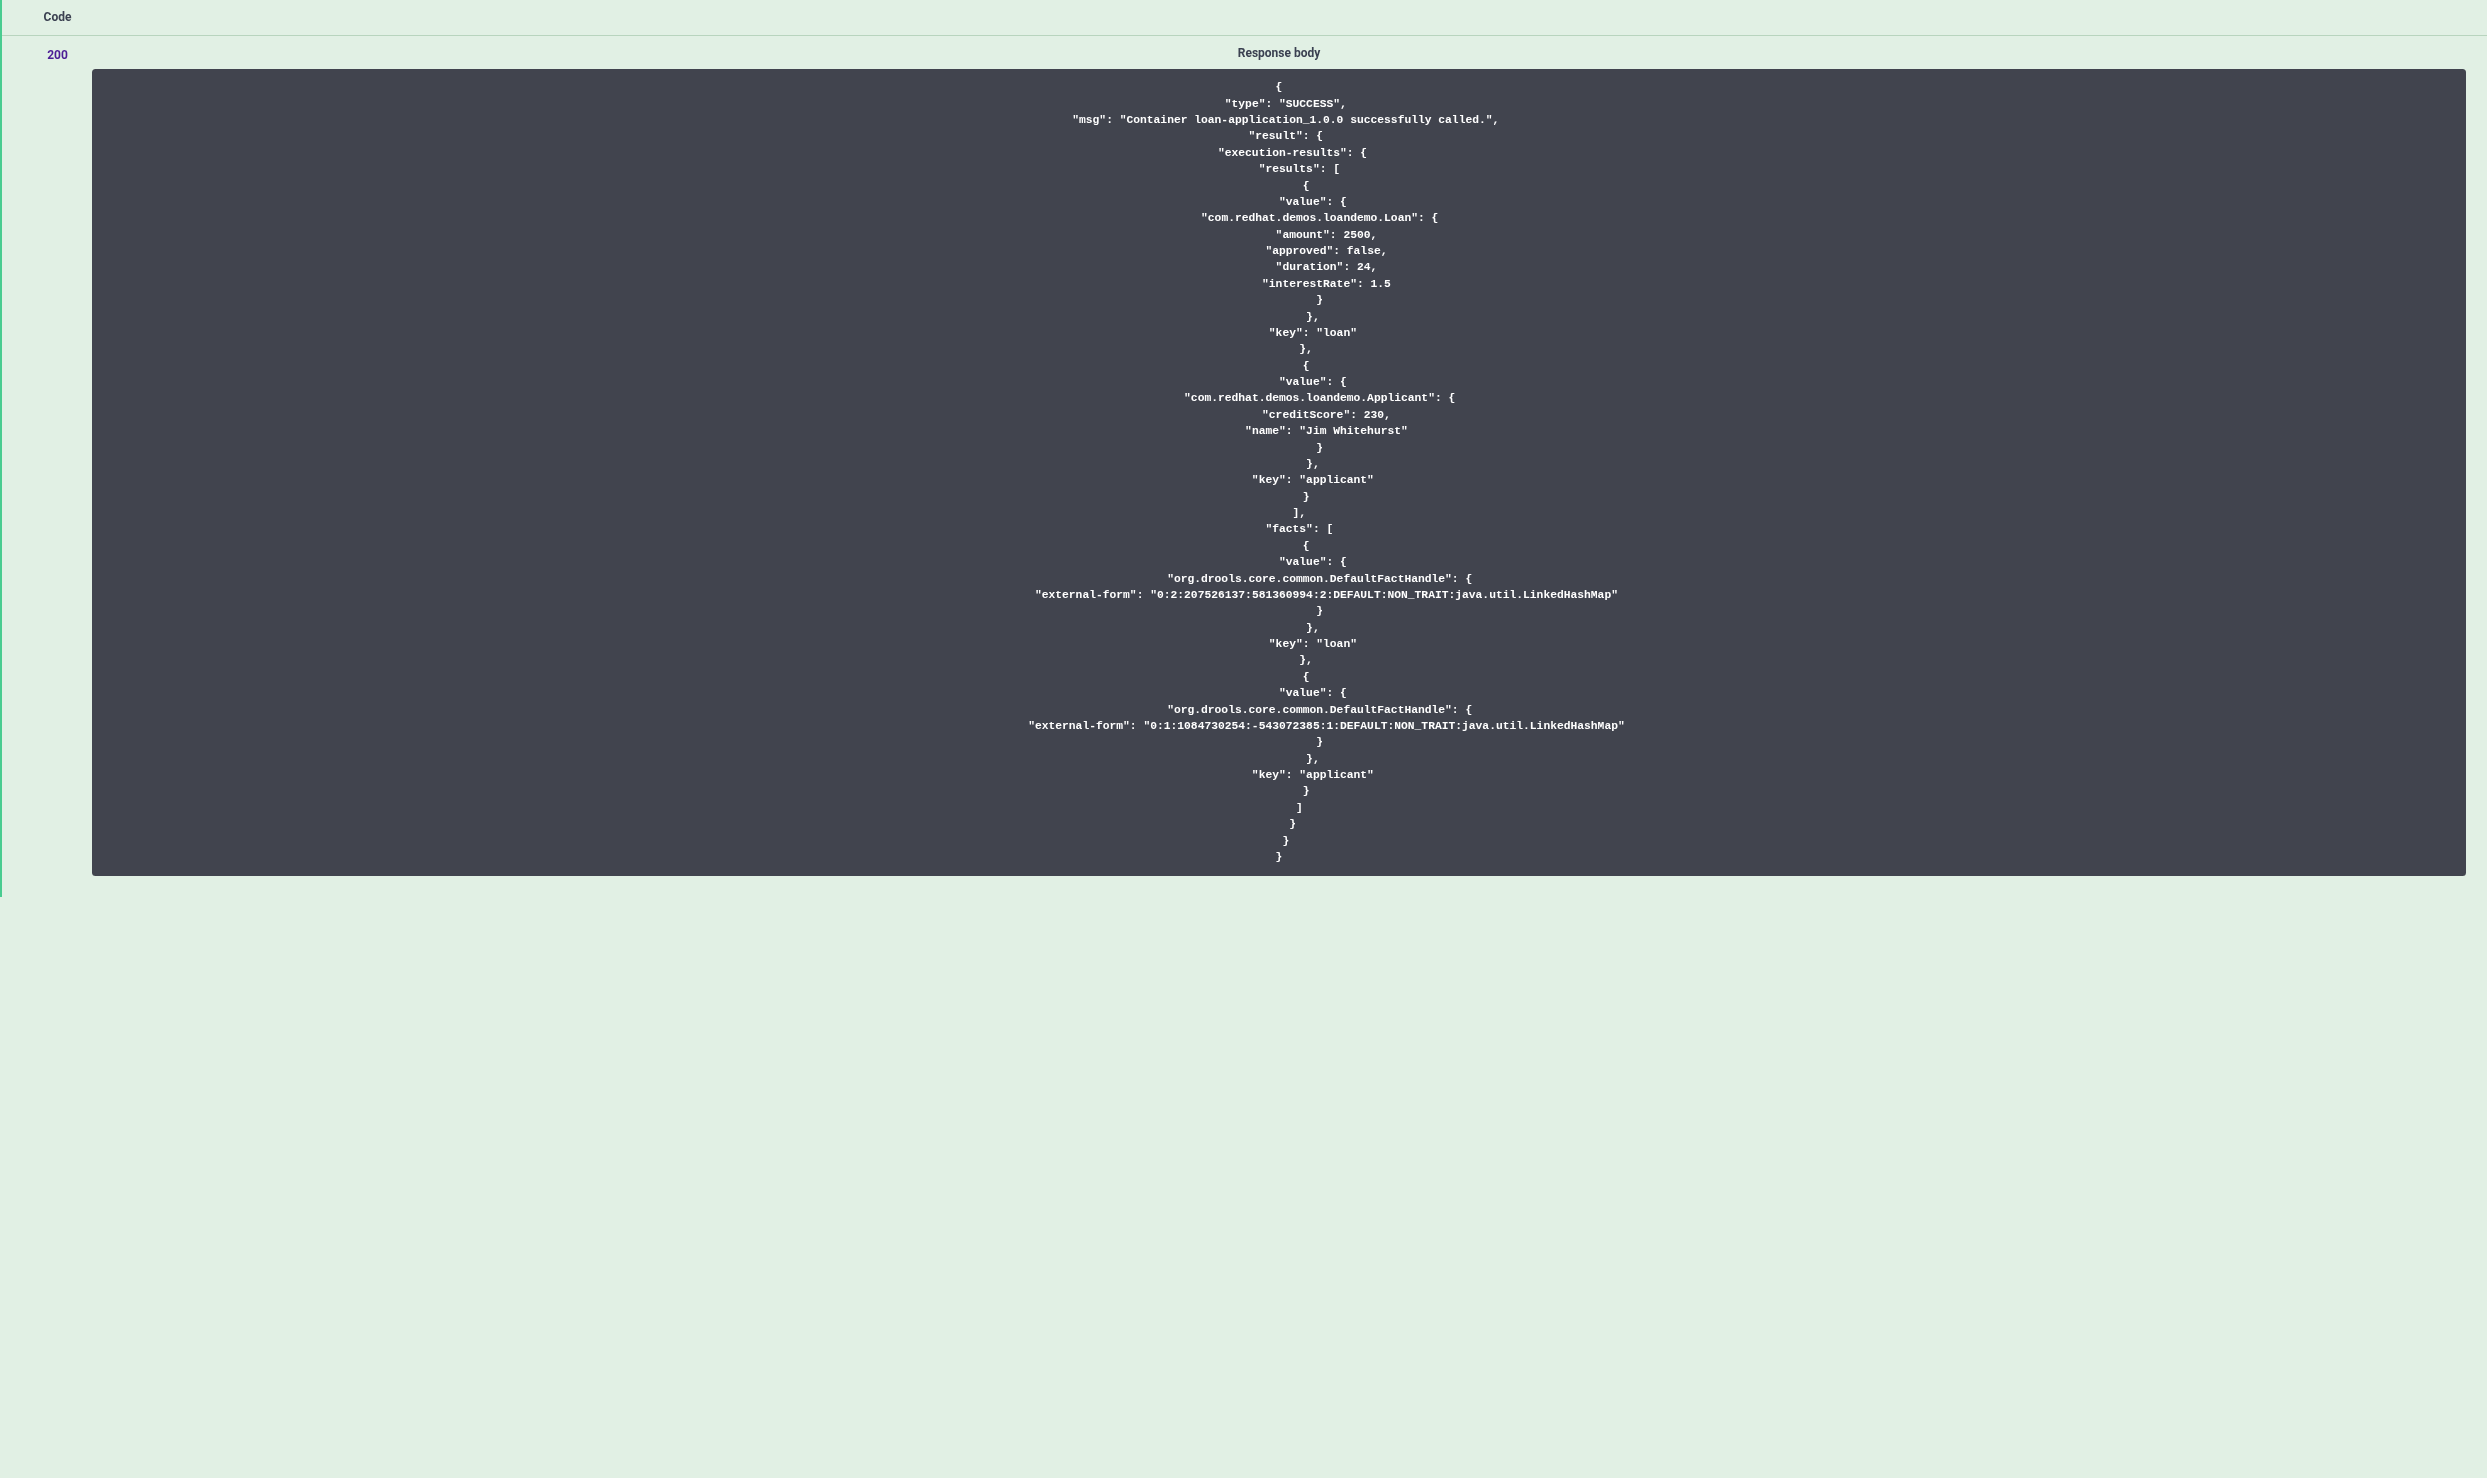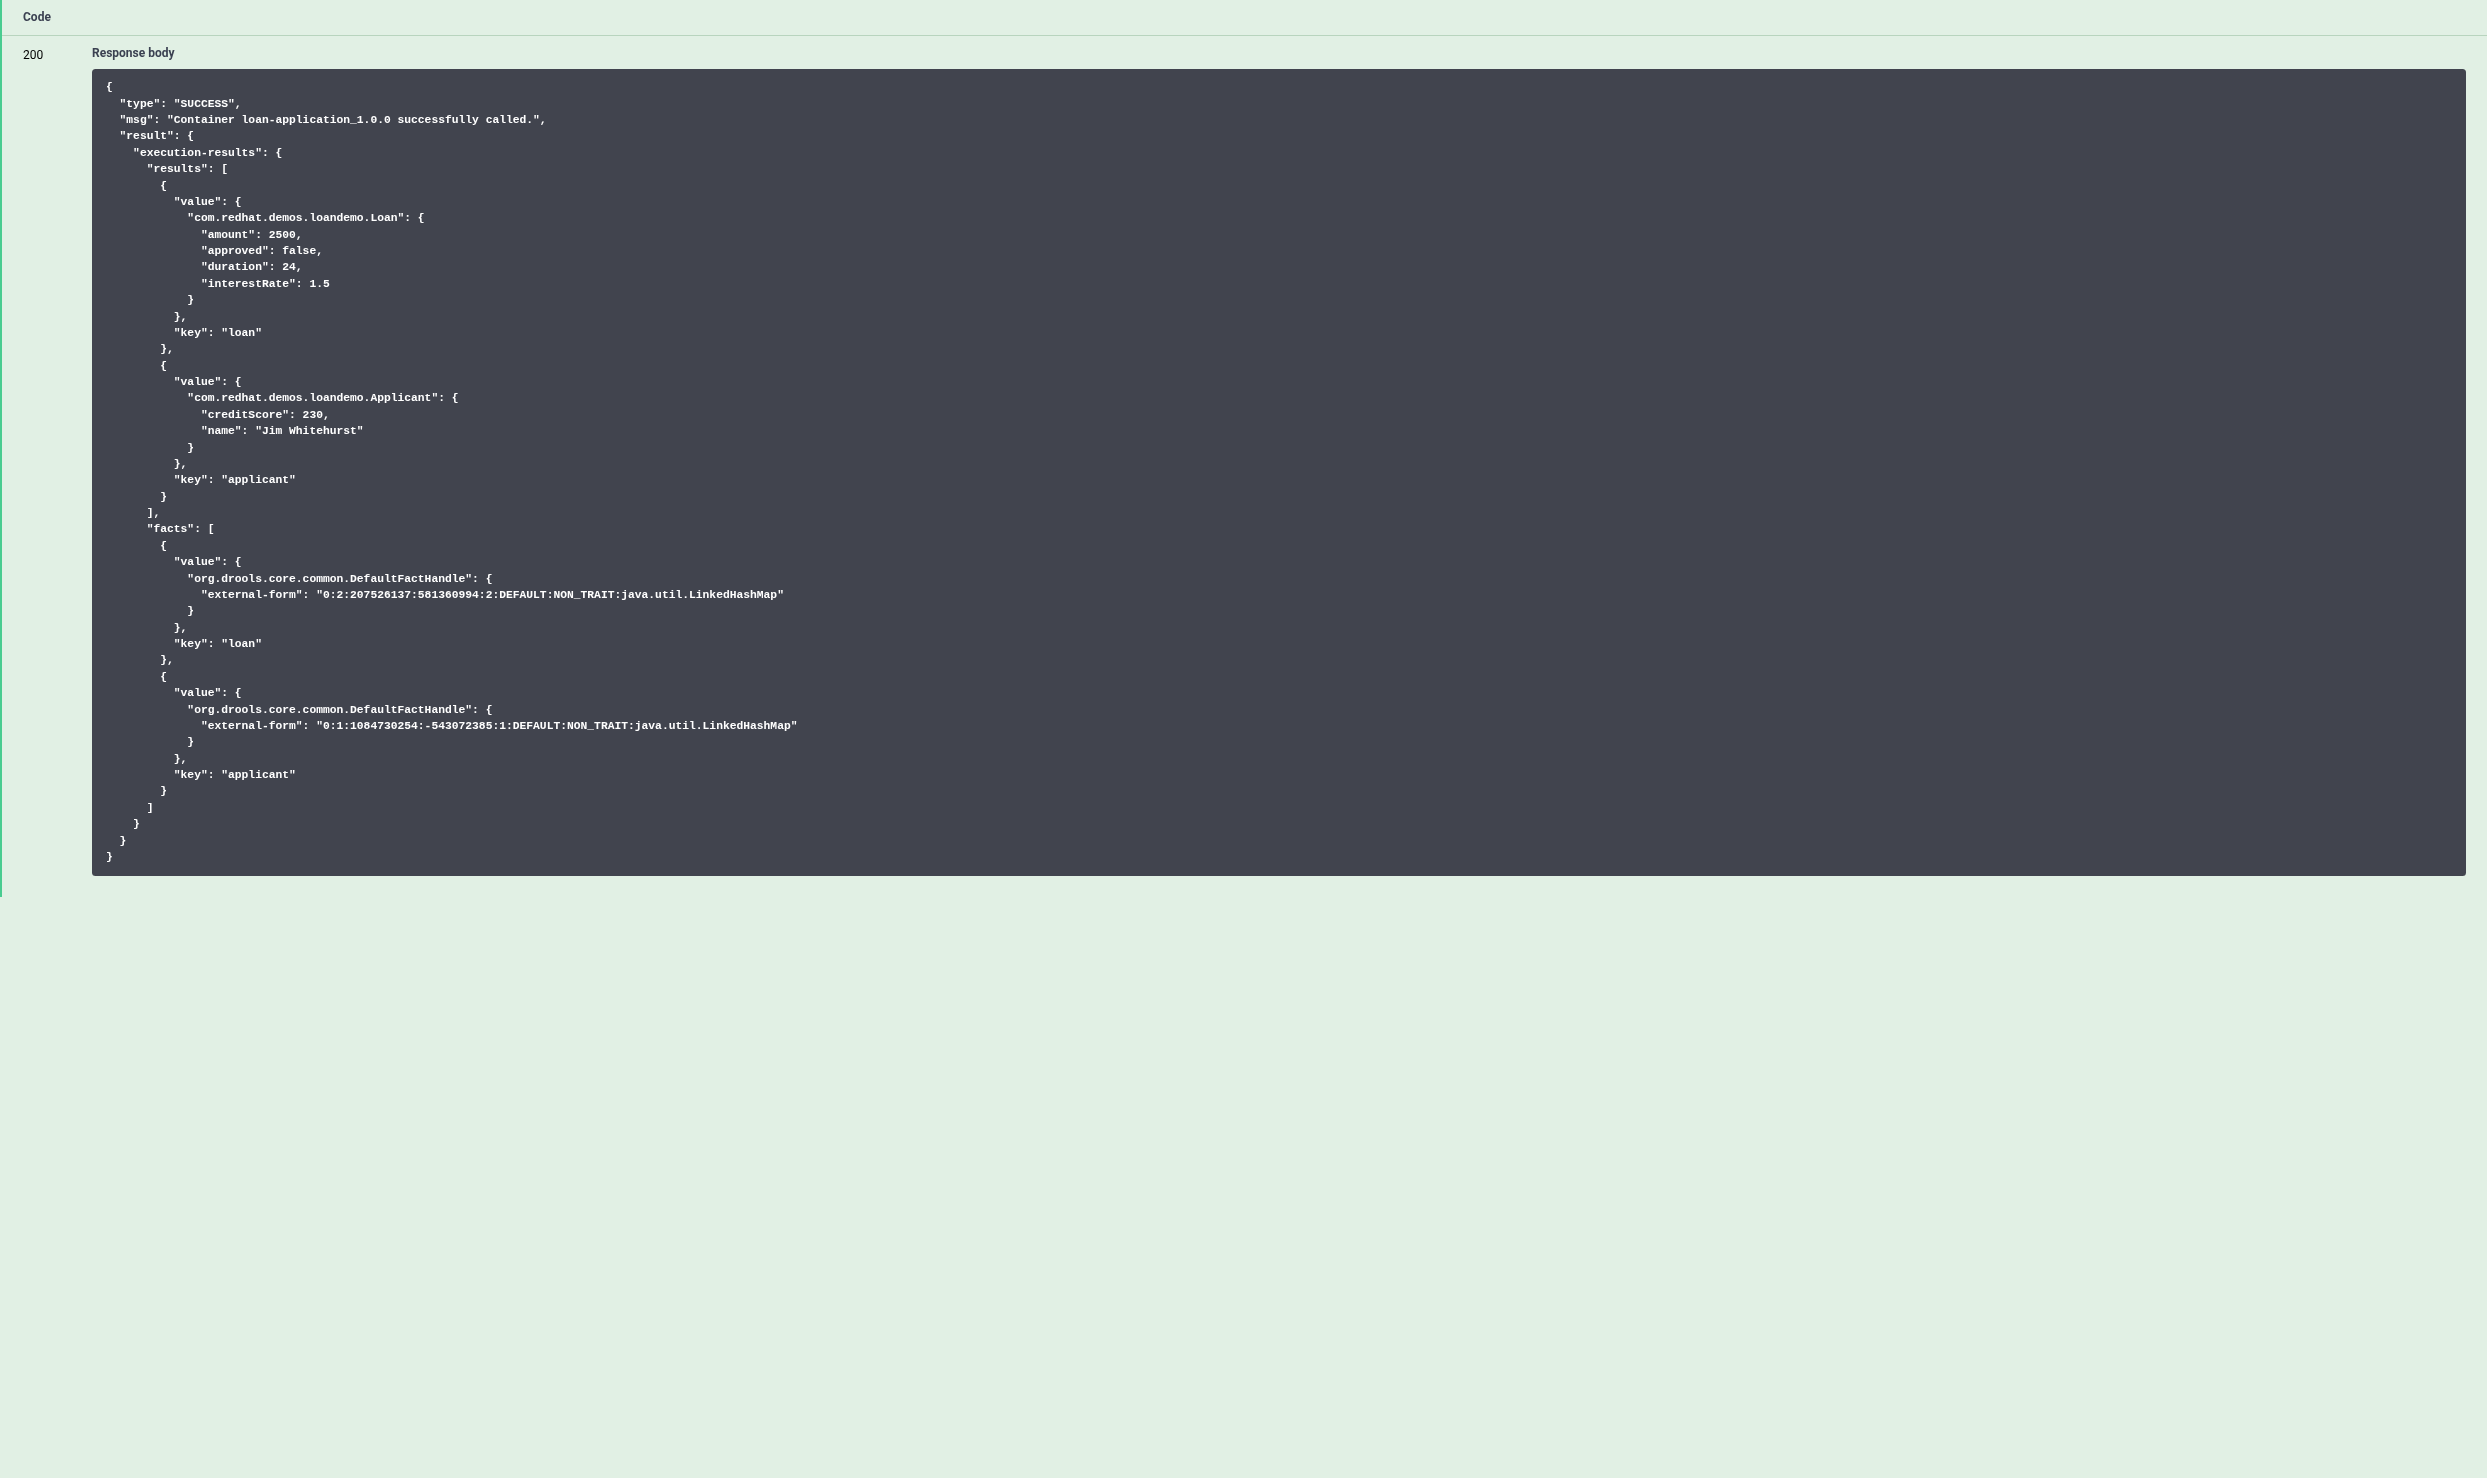--- a/index.html
+++ b/index.html
@@ -1,18 +1,19 @@
 <!DOCTYPE html>
 <html style="font-size:14px"><head>
   <meta charset="utf-8">
   <style>
     * {
       box-sizing: border-box;
       margin: 0;
       padding: 0;
+      text-align: center;
     }
     body {
       font-family: -apple-system, BlinkMacSystemFont, "Segoe UI", Roboto, "Helvetica Neue", Arial, sans-serif;
       background: #e1f0e4;
       padding: 0;
     }
     .container {
       background: #e1f0e4;
       border-left: 2.6px solid #49cc90;
       padding: 0;
@@ -34,22 +35,22 @@
       font-size: 12px;
       color: #3b4151;
     }
     .content-row {
       display: flex;
       padding: 10.4px 21px 21px 21px;
     }
     .status-code {
       width: 69px;
       font-size: 12px;
-      color: #000000;
-      font-weight: 400;
+      color: #4c1d95;
+      font-weight: 700;
       padding-top: 1.7px;
     }
     .details-content {
       flex: 1;
     }
     .response-body-label {
       font-weight: 700;
       font-size: 12px;
       color: #3b4151;
       margin-bottom: 8.7px;

